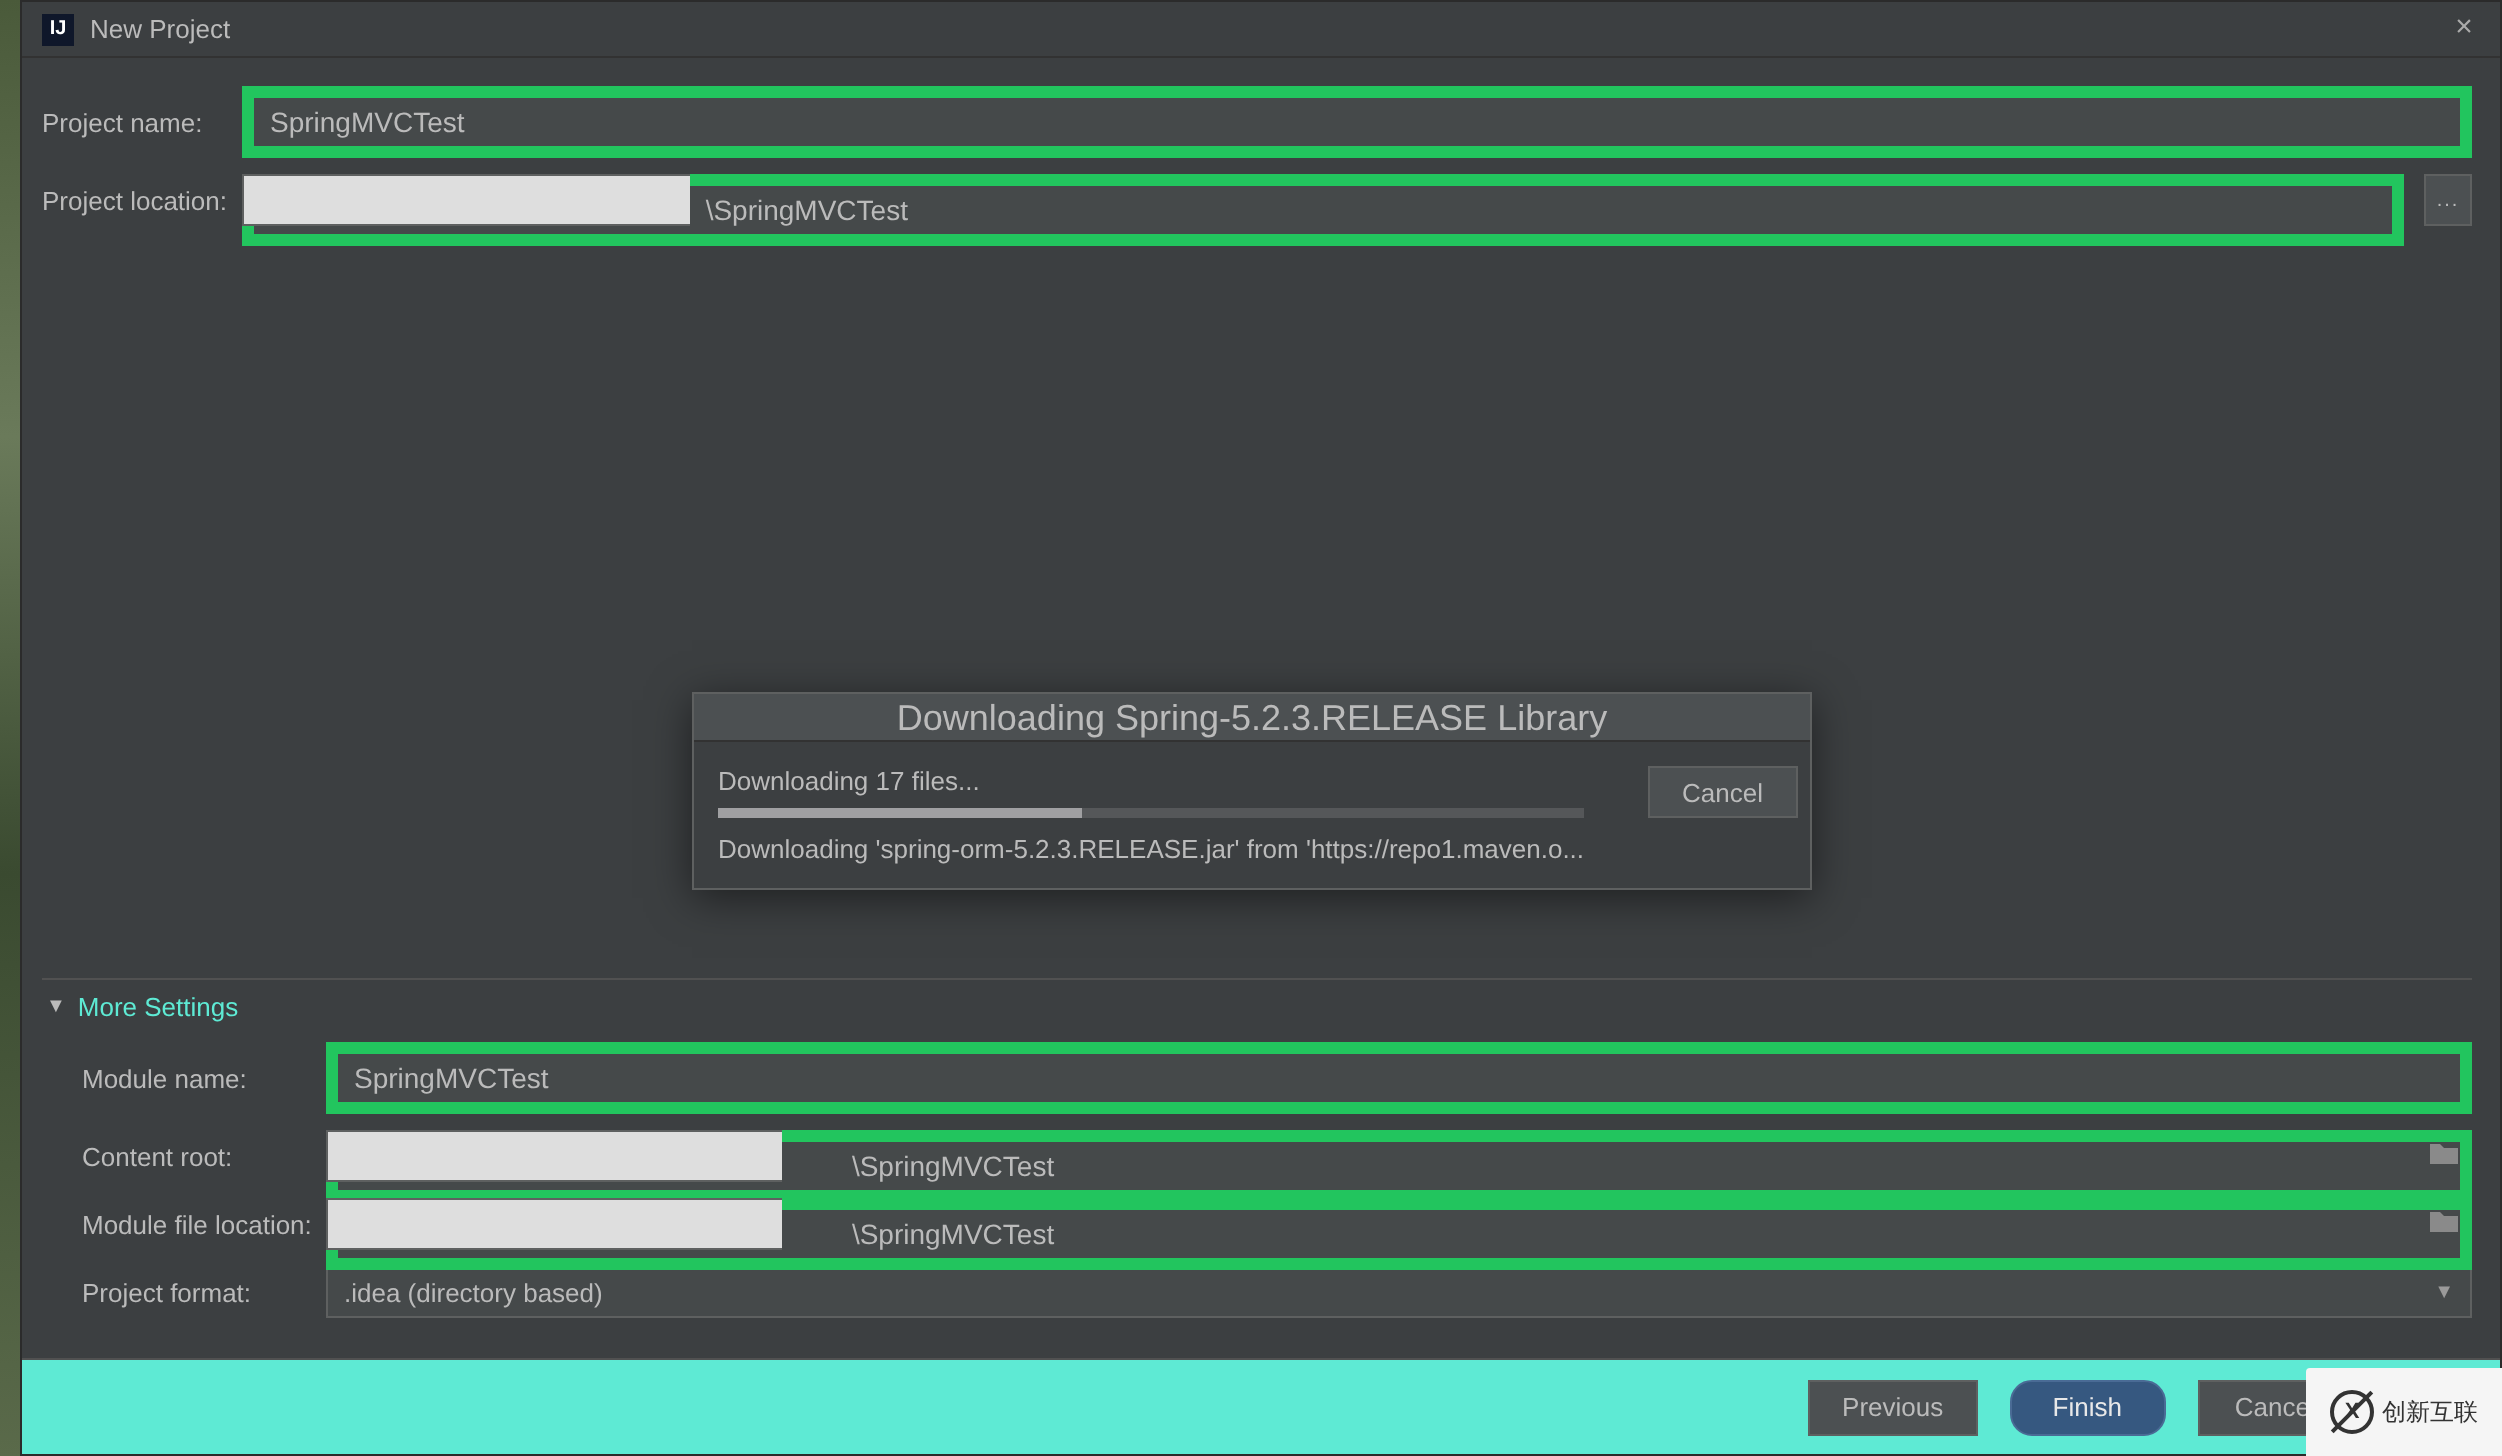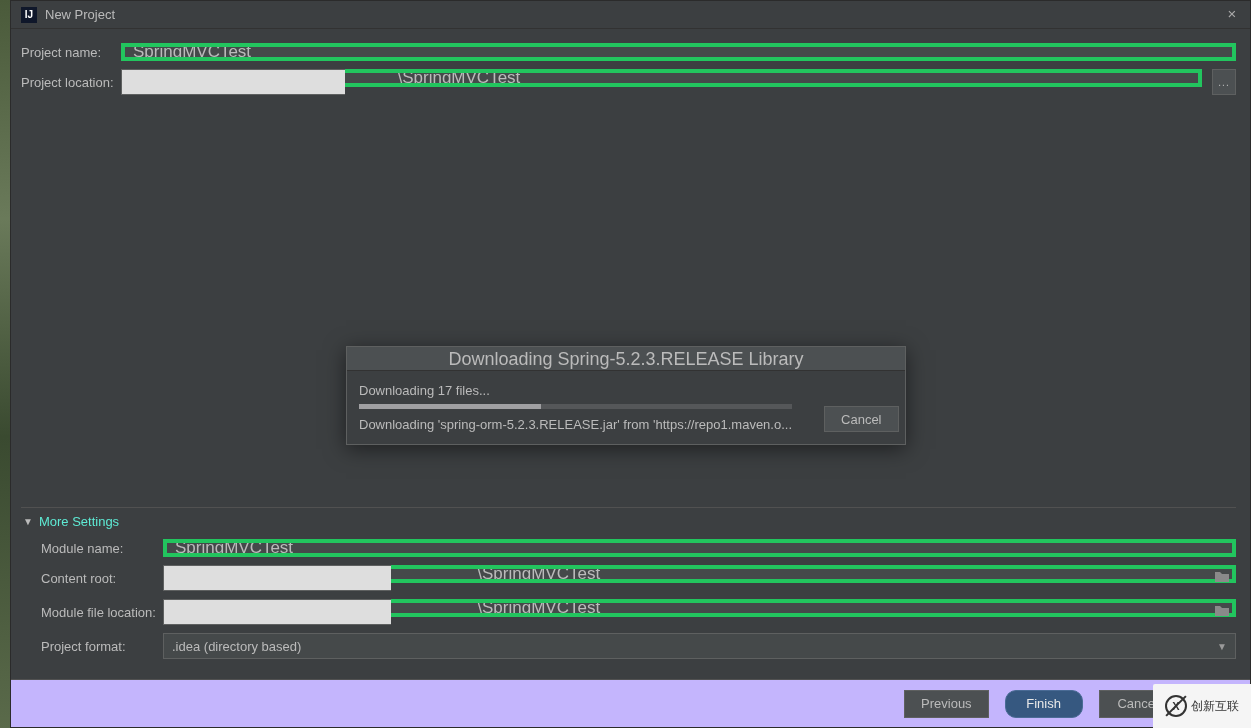--- a/index.html
+++ b/index.html
@@ -46,22 +46,22 @@
     .titlebar .close { width: 16px; height:16px; color:#aaaaaa; cursor:pointer; line-height:14px; text-align:center; font-size:15px;}
     .content {
       flex: 1;
       position: relative;
       padding: 10px 14px 0 10px;
     }
     .form-row { display:flex; align-items:center; margin-bottom:8px; }
     .form-row.top-gap { margin-top: 4px; }
     .lbl { width: 100px; color:#bbbbbb; }
     .input {
-      flex:1; height:18px; background:#45494a; border:4px solid #22c55e;
-      color:#bbbbbb; padding:0 8px; font-size:17px; font-family:inherit;
+      flex:1; height:36px; background:#45494a; border:6px solid #22c55e;
+      color:#bbbbbb; padding:0 8px; font-size:14px; font-family:inherit;
     }
     .input.readonly {
       background:#45494a;
     }
     .browse-btn {
       width:24px; height:26px; margin-left:10px;
       background:#4c5052; border:1px solid #5e6060;
       color:#bbbbbb; display:flex; align-items:center; justify-content:center;
       cursor:pointer; font-size:10px; letter-spacing:1px;
     }
@@ -95,42 +95,42 @@
       color:#bbbbbb; padding:0 8px; font-size:13px;
       display:flex; align-items:center; justify-content:space-between; cursor:pointer;
     }
     .select .chev { color:#9a9a9a; font-size:10px; }
     
     .button-bar {
       position:absolute; left:0; right:0; bottom:0; height:48px;
       border-top:1px solid #515151;
       display:flex; align-items:center; justify-content:flex-end;
       padding-right:14px; gap:16px;
-      background:#c4b5fd;
+      background:#5eead4;
     }
     .btn {
       min-width:78px; height:28px; padding:0 16px;
       background:#4c5052; border:1px solid #5e6060;
       color:#bbbbbb; cursor:pointer; font-size:13px;
       display:flex; align-items:center; justify-content:center;
     }
     .btn.primary { background:#365880; border-color:#4a6b95; color:#e8e8e8;border-radius:11px; }
     .btn.help { min-width:40px; }
     
     .progress-dialog {
       position:absolute; left:335px; top:317px; width:560px;
       background:#3c3f41; border:1px solid #5e6060;
       box-shadow: 0 4px 20px rgba(0,0,0,0.5);
     }
     .progress-dialog .pd-title {
       height:24px; background:#4c5052; color:#bbbbbb;
       text-align:center; line-height:24px; font-size:18px;
       border-bottom:1px solid #323232;
     }
-    .progress-dialog .pd-body { padding:12px 12px 12px 12px; display:flex; gap:32px; align-items:flex-end; }
+    .progress-dialog .pd-body { padding:12px 12px 12px 12px; display:flex; gap:32px; align-items:flex-start; }
     .progress-left { flex:1; }
     .progress-left .pd-status1 { color:#bbbbbb; margin-bottom:6px; }
     .progress-bar-track {
       width:100%; height:5px; background:#555759; position:relative; margin-bottom:8px;
     }
     .progress-bar-fill { position:absolute; left:0; top:0; height:5px; background:#a0a0a2; }
     .progress-left .pd-status2 { color:#bbbbbb; white-space:nowrap; overflow:hidden; text-overflow:ellipsis; }
     .pd-cancel {
       height:26px; padding:0 16px; background:#4c5052;
       border:1px solid #5e6060; color:#bbbbbb; cursor:pointer; font-size:13px;

